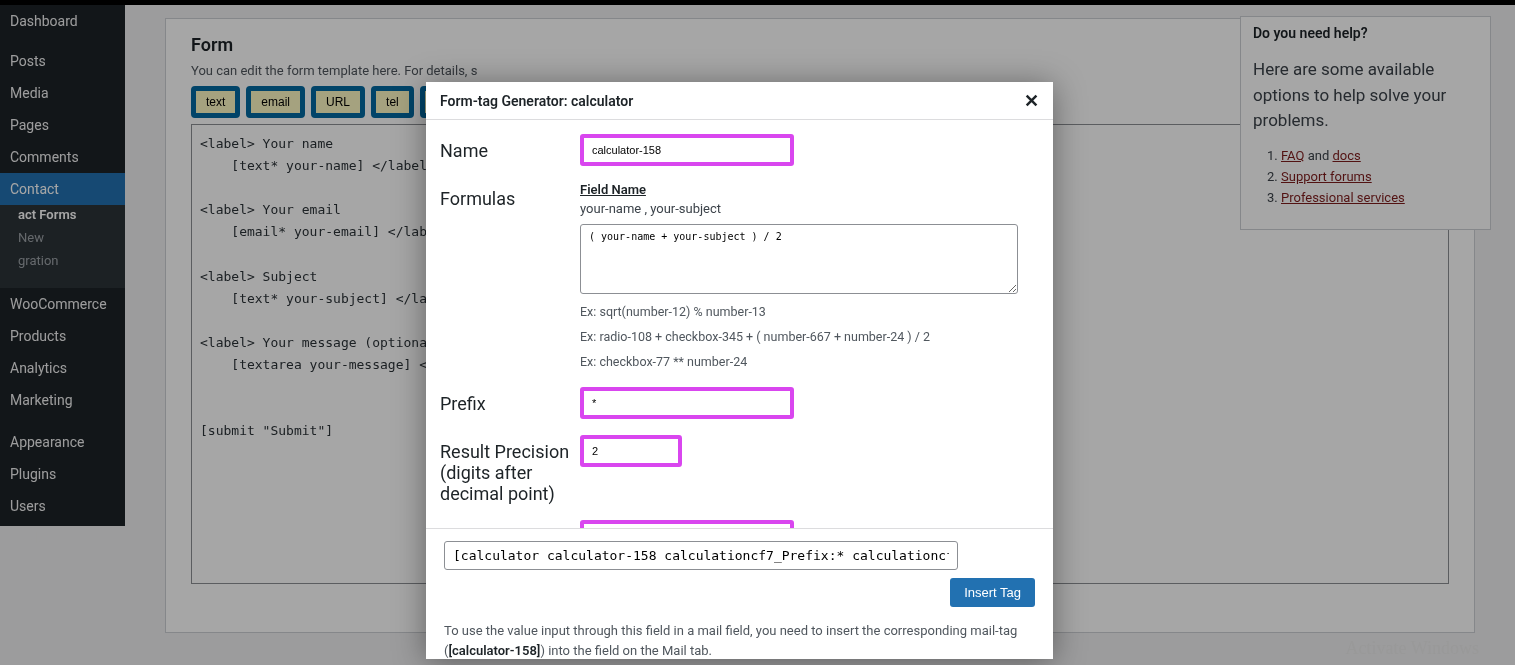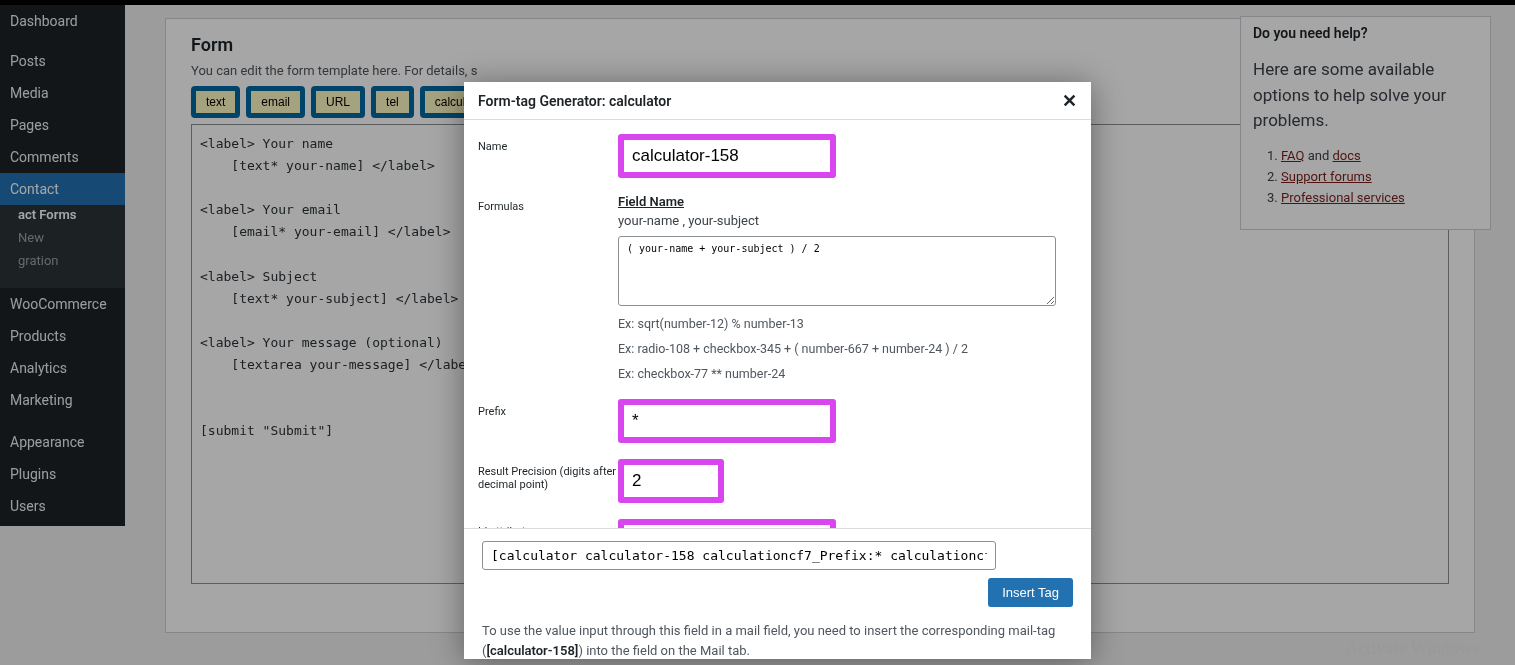--- a/index.html
+++ b/index.html
@@ -18,29 +18,29 @@
 .tag-buttons{display:flex;gap:6px;margin-bottom:6px}
 .tag-btn{border:5px solid #0369a1;background:#fef9c3;padding:4px 10px;font-size:12px;cursor:pointer;border-radius:4px}
 .code-area{width:100%;height:460px;border:1px solid #8c8f94;padding:8px;font-family:Consolas,Monaco,monospace;font-size:13px;line-height:1.7;resize:none;box-sizing:border-box;white-space:pre;color:#2c3338}
 .help-panel{position:absolute;right:24px;top:16px;width:225px;border:1px solid #ccd0d4;background:#fff;padding:0 12px 18px}
 .help-panel h3{font-size:14px;font-weight:600;margin:8px 0 16px;color:#1d2327}
 .help-panel p{font-size:17px;color:#3c434a;margin:0 0 14px;line-height:1.5}
 .help-panel ol{margin:0;padding-left:28px}
 .help-panel li{margin-bottom:6px;font-size:13px}
 .help-panel a{color:#7f1d1d;text-decoration:underline;cursor:pointer}
 .overlay{position:absolute;inset:0;background:rgba(0,0,0,0.35)}
-.modal{position:absolute;left:464px;top:82px;width:627px;background:#fff;box-shadow:0 3px 30px rgba(0,0,0,0.4)}
+.modal{position:absolute;left:426px;top:82px;width:627px;background:#fff;box-shadow:0 3px 30px rgba(0,0,0,0.4)}
 .modal-header{display:flex;align-items:center;justify-content:space-between;border-bottom:1px solid #dcdcde;padding:8px 14px}
 .modal-header h4{margin:0;font-size:14px;font-weight:600;color:#1d2327}
 .close-icon{font-size:18px;font-weight:bold;cursor:pointer;color:#1d2327}
 .modal-body{height:380px;overflow-y:scroll;padding:14px 18px 14px 14px}
 .form-row{display:flex;align-items:flex-start;margin-bottom:16px}
-.form-row .flabel{width:140px;color:#1d2327;font-size:11px;padding-top:6px}
+.form-row .flabel{width:140px;color:#1d2327;font-size:18px;padding-top:6px}
 .form-row .fcontrol{flex:1}
-.finput{border:6px solid #d946ef;padding:6px 8px;font-size:17px;border-radius:3px;width:190px}
+.finput{border:4px solid #d946ef;padding:6px 8px;font-size:11px;border-radius:3px;width:190px}
 .finput.small{width:78px}
 .ftextarea{width:420px;height:56px;border:1px solid #8c8f94;padding:6px 8px;font-family:Consolas,Monaco,monospace;font-size:10px;border-radius:3px;resize:both}
 .field-heading{font-weight:600;text-decoration:underline;color:#1d2327;margin-bottom:4px}
 .field-names{color:#3c434a;margin-bottom:8px}
 .ex{color:#50575e;font-size:12.5px;line-height:1.5;margin-top:6px}
 .modal-footer{border-top:1px solid #dcdcde;padding:12px 18px;height:106px;overflow-y:scroll}
 .tag-output{width:496px;border:1px solid #8c8f94;padding:6px 8px;font-family:Consolas,Monaco,monospace;font-size:13px;border-radius:3px}
 .insert-row{text-align:right;margin-top:8px}
 .insert-btn{background:#2271b1;color:#fff;border:0;padding:7px 14px;font-size:13px;border-radius:3px;cursor:pointer}
 .footer-note{color:#50575e;font-size:13px;margin-top:14px;line-height:1.5}

